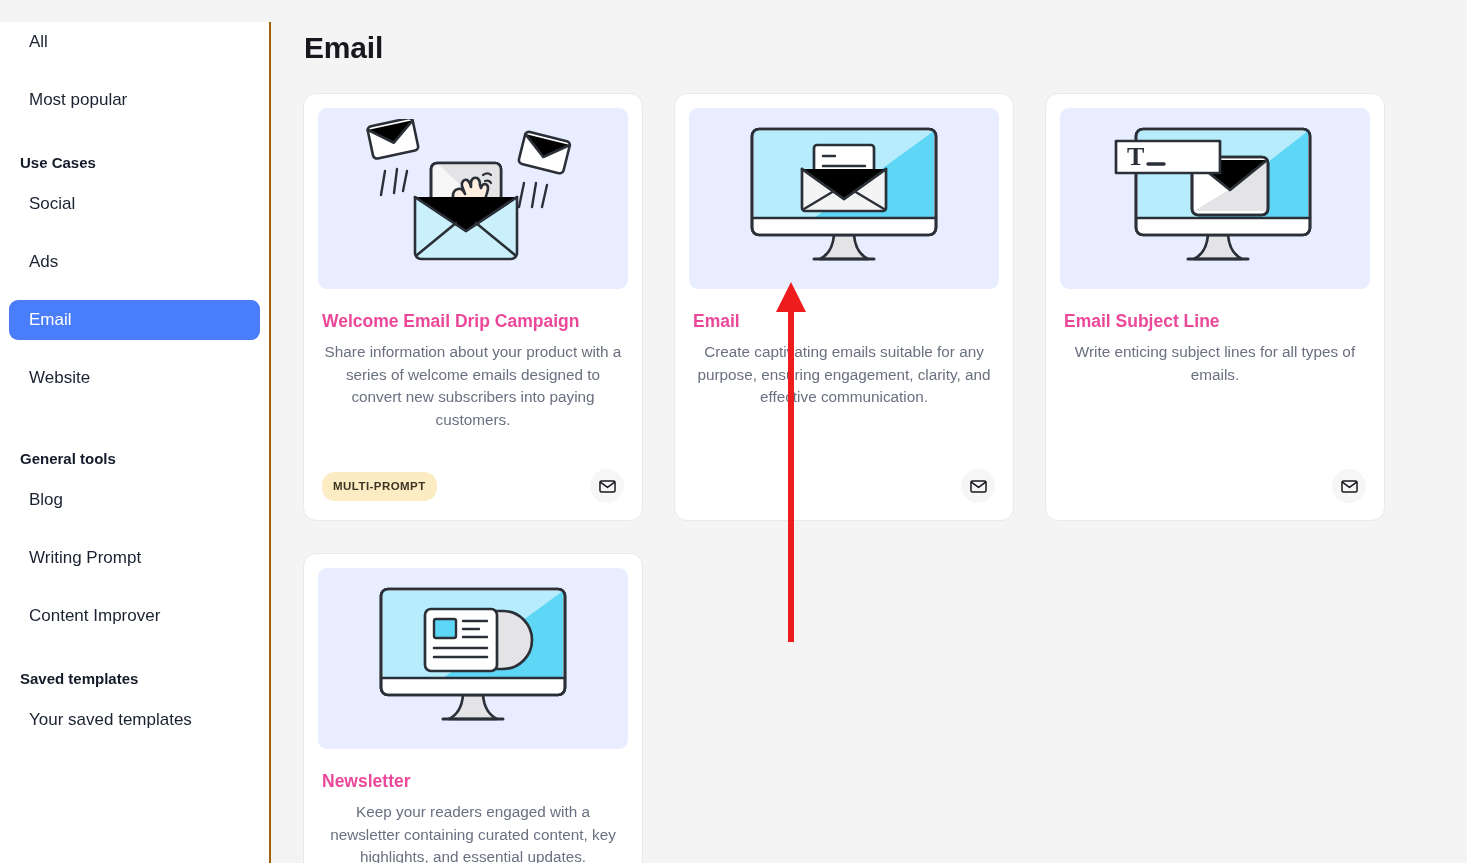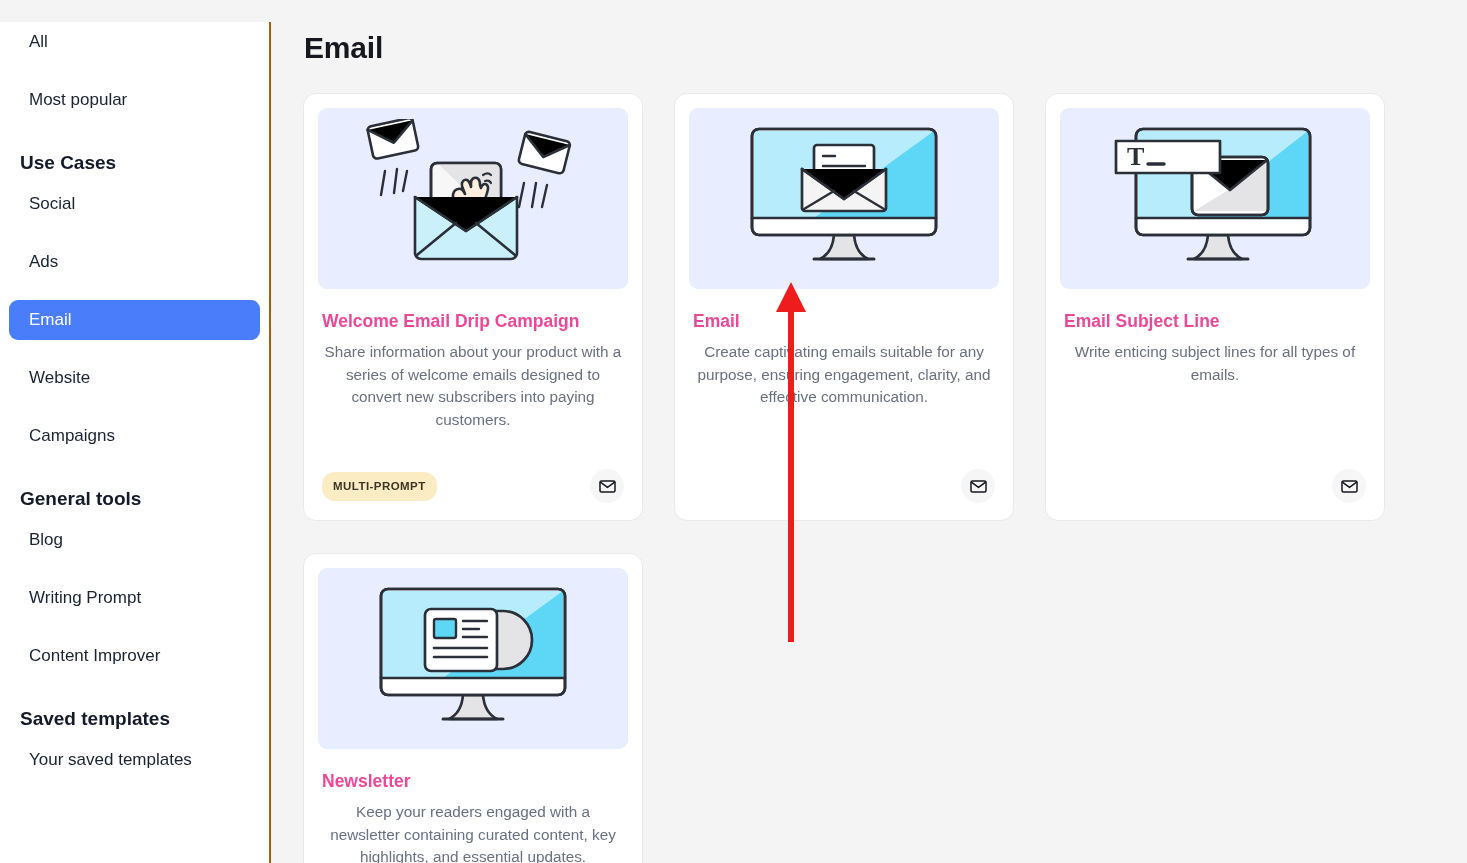--- a/index.html
+++ b/index.html
@@ -31,21 +31,21 @@
     margin: 0 9px 0 9px;
     line-height: 22px;
     border-radius: 9px;
     cursor: pointer;
     white-space: nowrap;
   }
   .nav-link.active { background: #4a7dfa; color: #ffffff; }
   .nav-gap-sm { height: 18px; }
   .nav-gap-lg { height: 32px; }
   .nav-head {
-    font-size: 19px;
+    font-size: 15px;
     font-weight: bold;
     color: #141a29;
     padding: 0 0 0 20px;
     margin-bottom: 10px;
     line-height: 22px;
     white-space: nowrap;
   }
 
   
   #main {
@@ -154,21 +154,20 @@
     <div class="nav-gap-lg"></div>
     <div class="nav-head">Use Cases</div>
     <div class="nav-link">Social</div>
     <div class="nav-gap-sm"></div>
     <div class="nav-link">Ads</div>
     <div class="nav-gap-sm"></div>
     <div class="nav-link active">Email</div>
     <div class="nav-gap-sm"></div>
     <div class="nav-link">Website</div>
     <div class="nav-gap-sm"></div>
-    <div class="nav-link">Campaigns</div>
 
     <div class="nav-gap-lg"></div>
     <div class="nav-head">General tools</div>
     <div class="nav-link">Blog</div>
     <div class="nav-gap-sm"></div>
     <div class="nav-link">Writing Prompt</div>
     <div class="nav-gap-sm"></div>
     <div class="nav-link">Content Improver</div>
 
     <div class="nav-gap-lg"></div>

